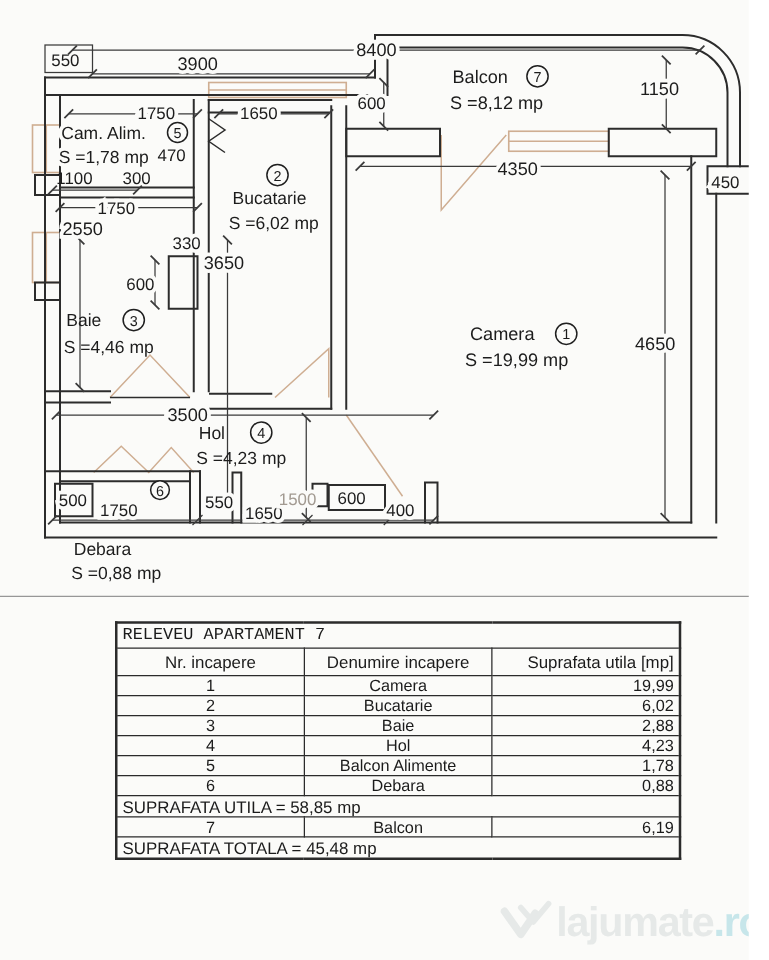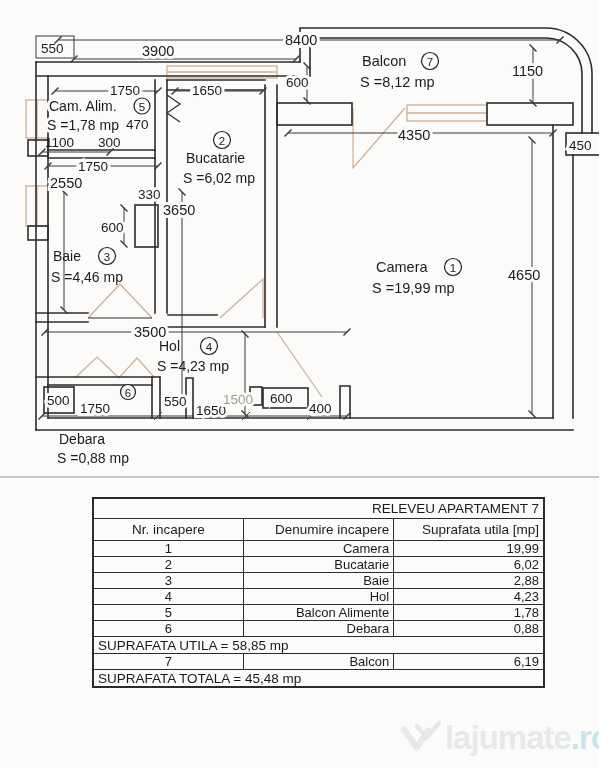--- a/index.html
+++ b/index.html
@@ -20,24 +20,24 @@
   .dim{stroke:#3a3a3a;stroke-width:1;fill:none;
        marker-start:url(#tk);marker-end:url(#tk);}
   .dimplain{stroke:#3a3a3a;stroke-width:1;fill:none;}
   .circ{stroke:#1f1f1f;stroke-width:1.2;fill:#fbfbf9;}
 
   
   .rel-table{position:absolute;left:92px;top:497px;width:453px;border-collapse:collapse;
              table-layout:fixed;font-size:13px;}
   .rel-table td,.rel-table th{border:1.3px solid #2b2b2b;padding:0 4px;height:14px;
              font-weight:normal;overflow:hidden;white-space:nowrap;}
-  .rel-table .title td{text-align:right;height:19px;font-size:13.5px;}
+  .rel-table .title td{text-align:left;height:19px;font-size:13.5px;font-family:Liberation Mono, monospace;}
   .rel-table .head td{height:21px;font-size:13.5px;}
   .rel-table .c-nr{width:100px;text-align:center;margin-left:36px;}
-  .rel-table .c-name{width:182px;text-align:right;margin-top:16px;}
+  .rel-table .c-name{width:182px;text-align:center;margin-top:16px;}
   .rel-table .c-area{width:165px;text-align:right;}
   .rel-table .span-row td{text-align:left;height:16px;font-size:13.5px;}
   .rel-table{border:2px solid #2b2b2b;}
 
   .wm{position:absolute;left:396px;top:711px;width:214px;height:54px;
       display:flex;align-items:flex-start;}
   .wm-text{font-size:33px;font-weight:bold;letter-spacing:-1px;color:#e6e9e8;line-height:54px;}
   .wm-tld{color:#c7e6ea;}
 </style>
 </head>

